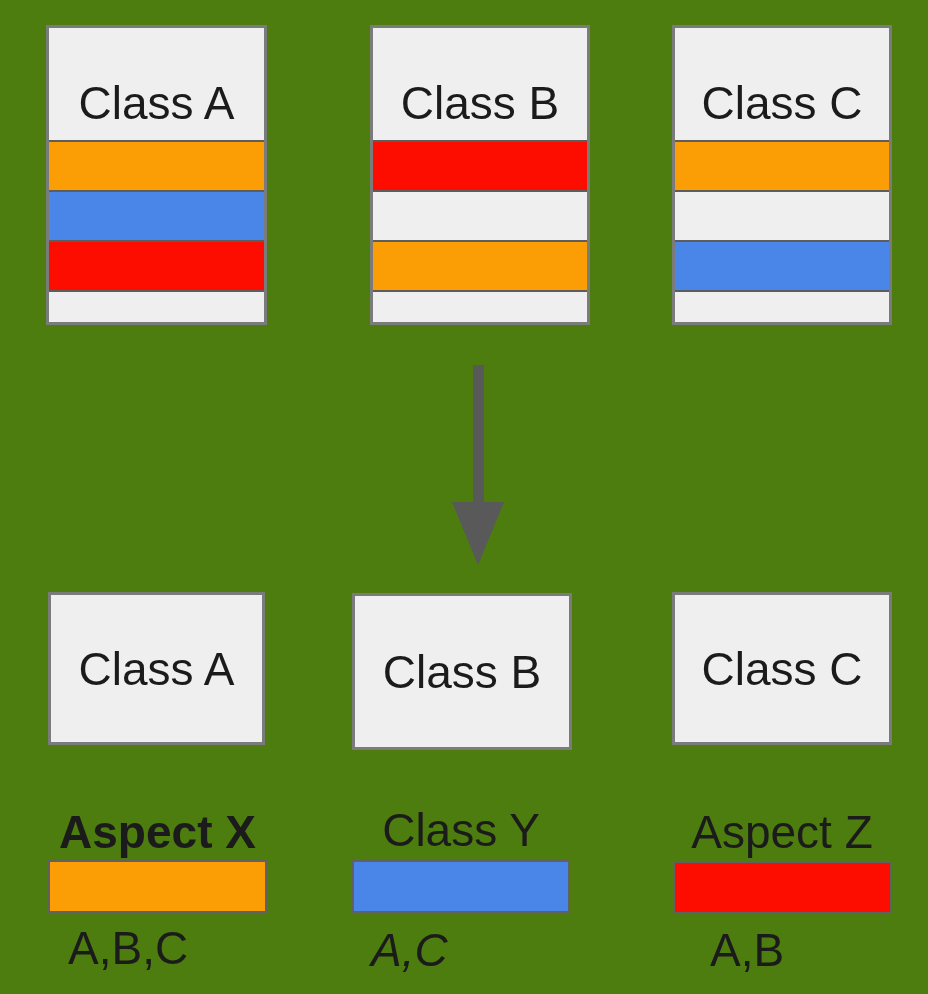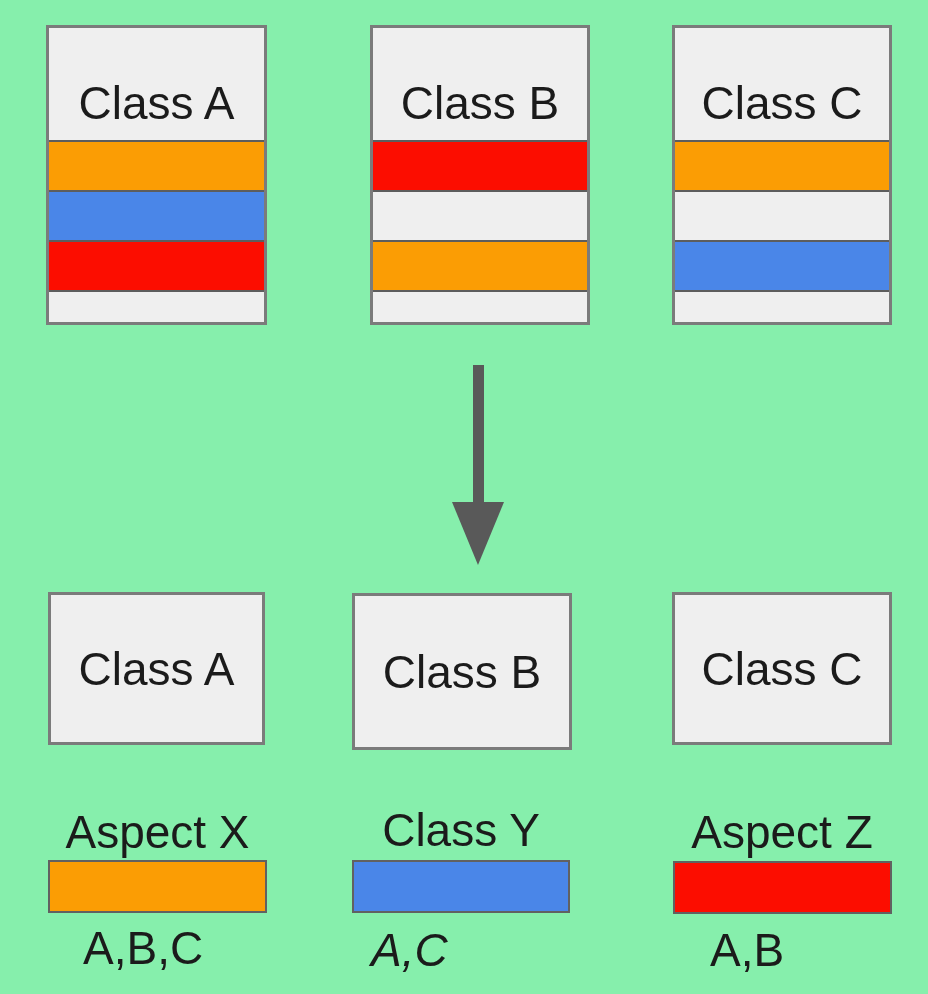--- a/index.html
+++ b/index.html
@@ -1,20 +1,20 @@
 <!DOCTYPE html>
 <html><head>
 <meta charset="utf-8">
 <style>
   html, body { margin: 0; padding: 0; background: #ffffff; }
   .canvas {
     position: relative;
     width: 928px;
     height: 994px;
-    background: #86efac;
+    background: #4d7c0f;
     font-family: "Liberation Sans", sans-serif;
     color: #1b1b1b;
     overflow: hidden;
   }
   
   .class-card {
     position: absolute;
     top: 25px;
     height: 300px;
     background: #efefef;
@@ -126,23 +126,23 @@
   </div>
 
   <div class="bottom-card" style="left:352px; top:593px; width:220px; height:157px;">
     <span>Class B</span>
   </div>
 
   <div class="bottom-card" style="left:672px; top:592px; width:220px; height:153px;">
     <span>Class C</span>
   </div>
 
-  <div class="aspect-label" style="left:48px; top:806px; width:219px;">Aspect X</div>
+  <div class="aspect-label" style="left:48px; top:806px; width:219px;font-weight:bold;">Aspect X</div>
   <div class="aspect-bar" style="left: 48px; top: 860px; width: 219px; background-color: rgb(251, 157, 4);"></div>
-  <div class="aspect-classes" style="left:68px; top:922px;margin-left:15px;">A,B,C</div>
+  <div class="aspect-classes" style="left:68px; top:922px;">A,B,C</div>
 
   <div class="aspect-label" style="left:352px; top:804px; width:218px;">Class Y</div>
   <div class="aspect-bar" style="left: 352px; top: 860px; width: 218px; background-color: rgb(74, 134, 232);"></div>
   <div class="aspect-classes" style="left:371px; top:924px;font-style:italic;">A,C</div>
 
   <div class="aspect-label" style="left:672px; top:806px; width:220px;">Aspect Z</div>
   <div class="aspect-bar" style="left: 673px; top: 861px; width: 219px; background-color: rgb(252, 13, 0);"></div>
   <div class="aspect-classes" style="left:710px; top:924px;">A,B</div>
 
 </div>

